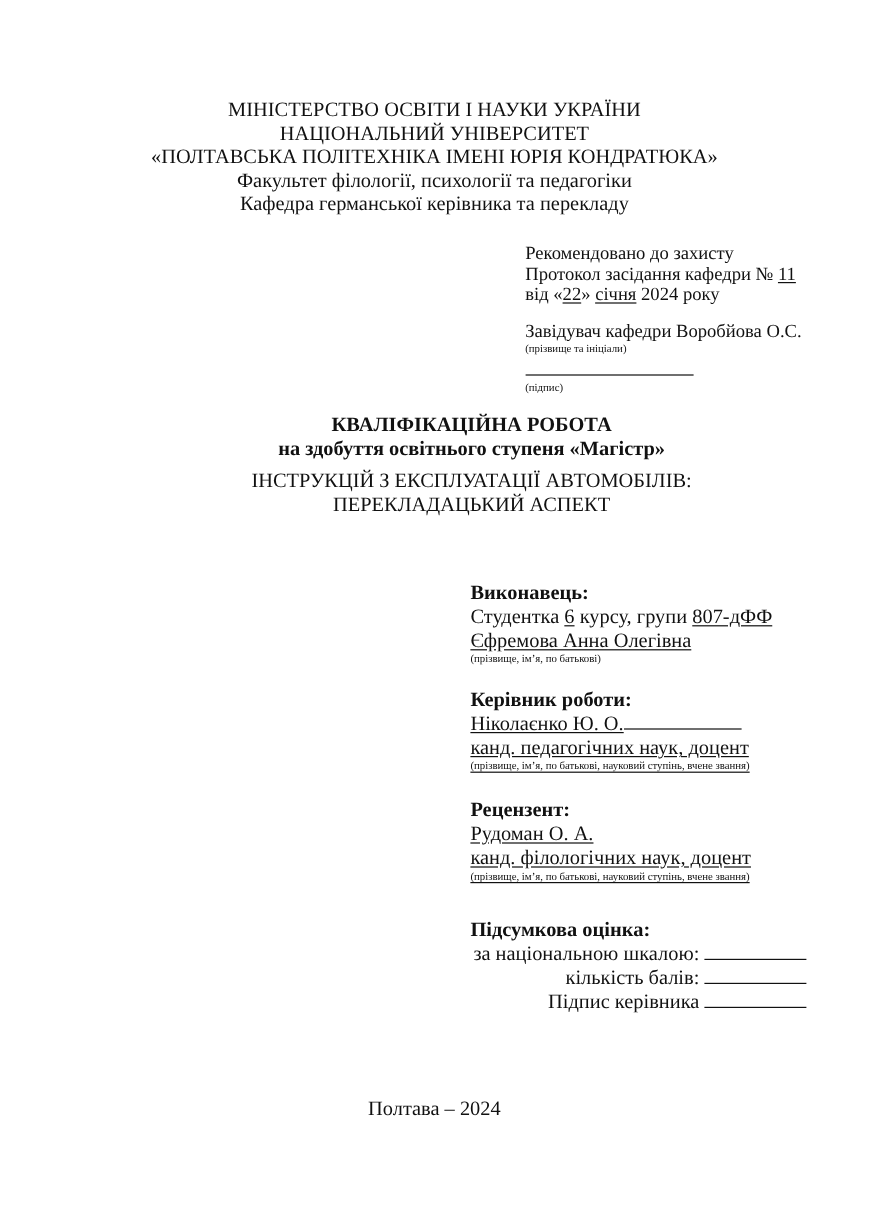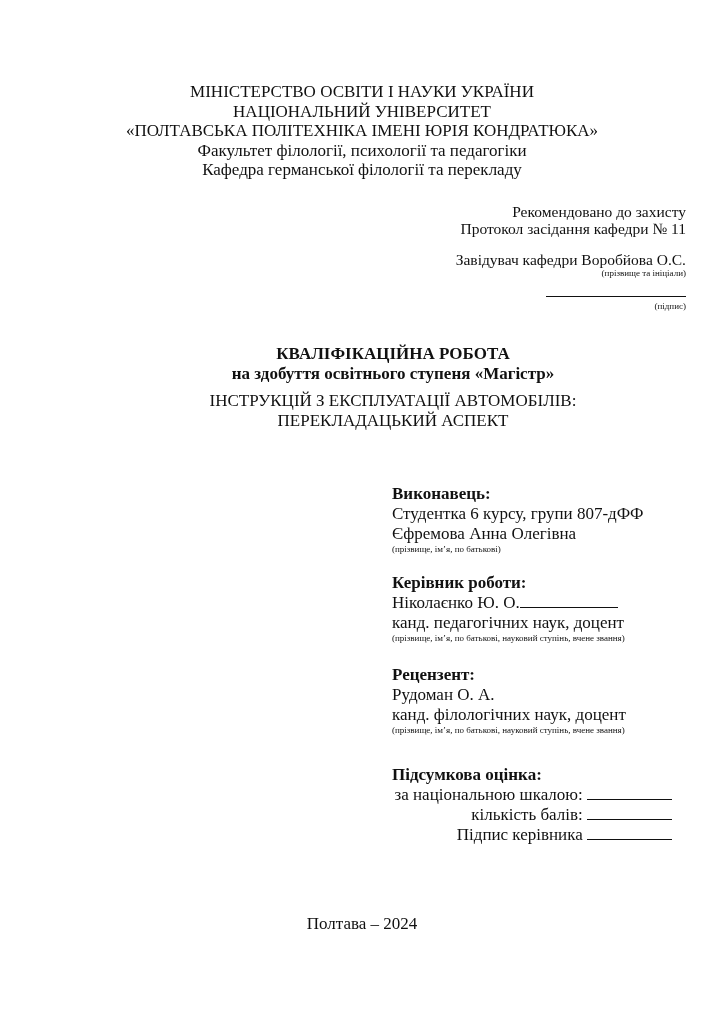--- a/index.html
+++ b/index.html
@@ -2,45 +2,46 @@
 <html><head>
 <meta charset="utf-8">
 <style>
   html, body { margin: 0; padding: 0; background: #ffffff; }
   body {
     width: 724px; height: 1024px; position: relative; overflow: hidden;
     font-family: "Liberation Serif", "DejaVu Serif", serif; color: #111;
   }
   .center-block { position: absolute; left: 0; width: 724px; text-align: center; }
   .l { font-size: 17px; line-height: 19.5px; white-space: nowrap; }
-  .right-block { position: absolute; right: 38px; text-align: right; }
+  .right-block { position: absolute; right: 56px; text-align: left; }
   .r { font-size: 15.5px; line-height: 17px; white-space: nowrap; }
   .tiny { font-size: 9px; line-height: 11px; white-space: nowrap; }
-  .u { text-underline-offset: 2px; }
+  .u { text-decoration: underline; text-underline-offset: 2px; }
   .b { font-weight: bold; }
   .sig-line { display:inline-block; border-bottom: 1px solid #111; width: 140px; height: 12px; }
   .block { position: absolute; left: 392px; }
   .bl { font-size: 17px; line-height: 20px; white-space: nowrap; }
   .fill { display:inline-block; border-bottom:1px solid #111; vertical-align: baseline; }
   .grade { position: absolute; right: 52px; text-align: right; }
 </style>
 </head>
 <body>
 
 <div class="center-block" style="top:82px;">
   <div class="l">МІНІСТЕРСТВО ОСВІТИ І НАУКИ УКРАЇНИ</div>
   <div class="l">НАЦІОНАЛЬНИЙ УНІВЕРСИТЕТ</div>
   <div class="l">«ПОЛТАВСЬКА ПОЛІТЕХНІКА ІМЕНІ ЮРІЯ КОНДРАТЮКА»</div>
   <div class="l">Факультет філології, психології та педагогіки</div>
-  <div class="l">Кафедра германської філології та перекладу</div>
+  <div class="l">Кафедра германської керівника та перекладу</div>
 </div>
 
 <div class="right-block" style="top:203px;">
   <div class="r">Рекомендовано до захисту</div>
   <div class="r"><span>Протокол засідання кафедри № </span><span class="u">11</span></div>
+  <div class="r"><span>від «</span><span class="u">22</span><span>» </span><span class="u">січня</span><span> 2024 року</span></div>
   <div style="height:14px;"></div>
   <div class="r">Завідувач кафедри Воробйова О.С.</div>
   <div class="tiny">(прізвище та ініціали)</div>
   <div style="height:4px;"></div>
   <div><span class="sig-line"></span></div>
   <div class="tiny">(підпис)</div>
 </div>
 
 <div class="center-block" style="top:344px;padding-left:31px;">
   <div class="l b">КВАЛІФІКАЦІЙНА РОБОТА</div>

